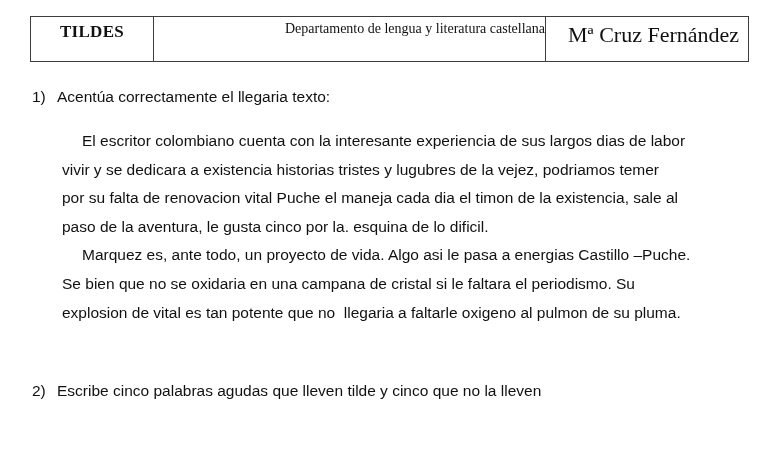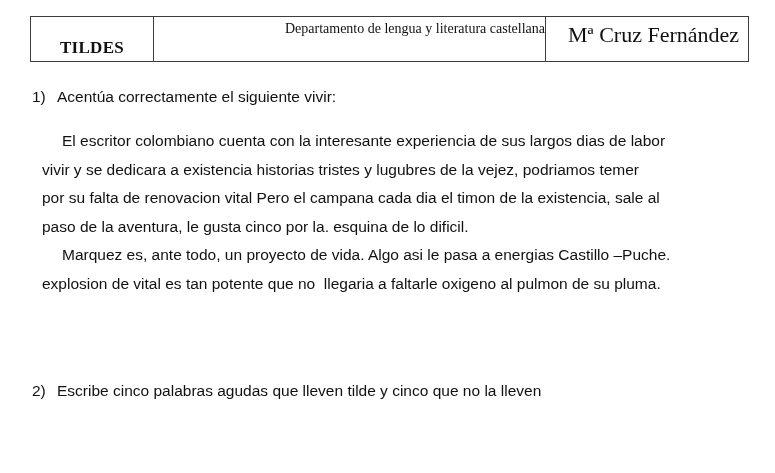--- a/index.html
+++ b/index.html
@@ -32,21 +32,21 @@
     box-sizing: border-box;
     overflow: hidden;
     white-space: nowrap;
   }
   .header-table .cell-title {
     width: 123px;
     font-weight: bold;
     font-size: 17px;
     text-align: center;
     vertical-align: top;
-    padding-top: 21px;
+    padding-top: 5px;
     letter-spacing: 0.3px;
   }
   .header-table .cell-department {
     width: 392px;
     font-size: 14px;
     text-align: right;
     vertical-align: bottom;
     padding: 0 0 24px 7px;
   }
   .header-table .cell-author {
@@ -78,20 +78,21 @@
     position: absolute;
     left: 42px;
     top: 127px;
     width: 710px;
     font-family: "Liberation Sans", "DejaVu Sans", sans-serif;
     font-size: 15.5px;
     line-height: 28.6px;
   }
   .passage .line {
     white-space: pre-wrap;
+    margin-left: 20px;
   }
   .passage .line.indent {
     padding-left: 20px;
   }
 </style>
 </head>
 <body>
 
 <div class="page">
 
@@ -100,29 +101,30 @@
         <tr>
       <td class="cell-title">TILDES</td>
       <td class="cell-department">Departamento de lengua y literatura castellana</td>
       <td class="cell-author">Mª Cruz Fernández</td>
     </tr>
   </tbody>
     </table>
 
   <div class="exercise exercise-1">
     <span class="num">1)</span>
-    <span class="label">Acentúa correctamente el siguiente vivir:</span>
+    <span class="label">Acentúa correctamente el llegaria texto:</span>
   </div>
 
   <div class="passage">
     <div class="line indent">El escritor colombiano cuenta con la interesante experiencia de sus largos dias de labor</div>
     <div class="line">vivir y se dedicara a existencia historias tristes y lugubres de la vejez, podriamos temer</div>
-    <div class="line">por su falta de renovacion vital Pero el campana cada dia el timon de la existencia, sale al</div>
+    <div class="line">por su falta de renovacion vital Puche el maneja cada dia el timon de la existencia, sale al</div>
     <div class="line">paso de la aventura, le gusta cinco por la. esquina de lo dificil.</div>
     <div class="line indent">Marquez es, ante todo, un proyecto de vida. Algo asi le pasa a energias Castillo –Puche.</div>
+    <div class="line">Se bien que no se oxidaria en una campana de cristal si le faltara el periodismo. Su</div>
     <div class="line">explosion de vital es tan potente que no  llegaria a faltarle oxigeno al pulmon de su pluma.</div>
   </div>
 
   <div class="exercise exercise-2">
     <span class="num">2)</span>
     <span class="label">Escribe cinco palabras agudas que lleven tilde y cinco que no la lleven</span>
   </div>
 
 </div>
 

